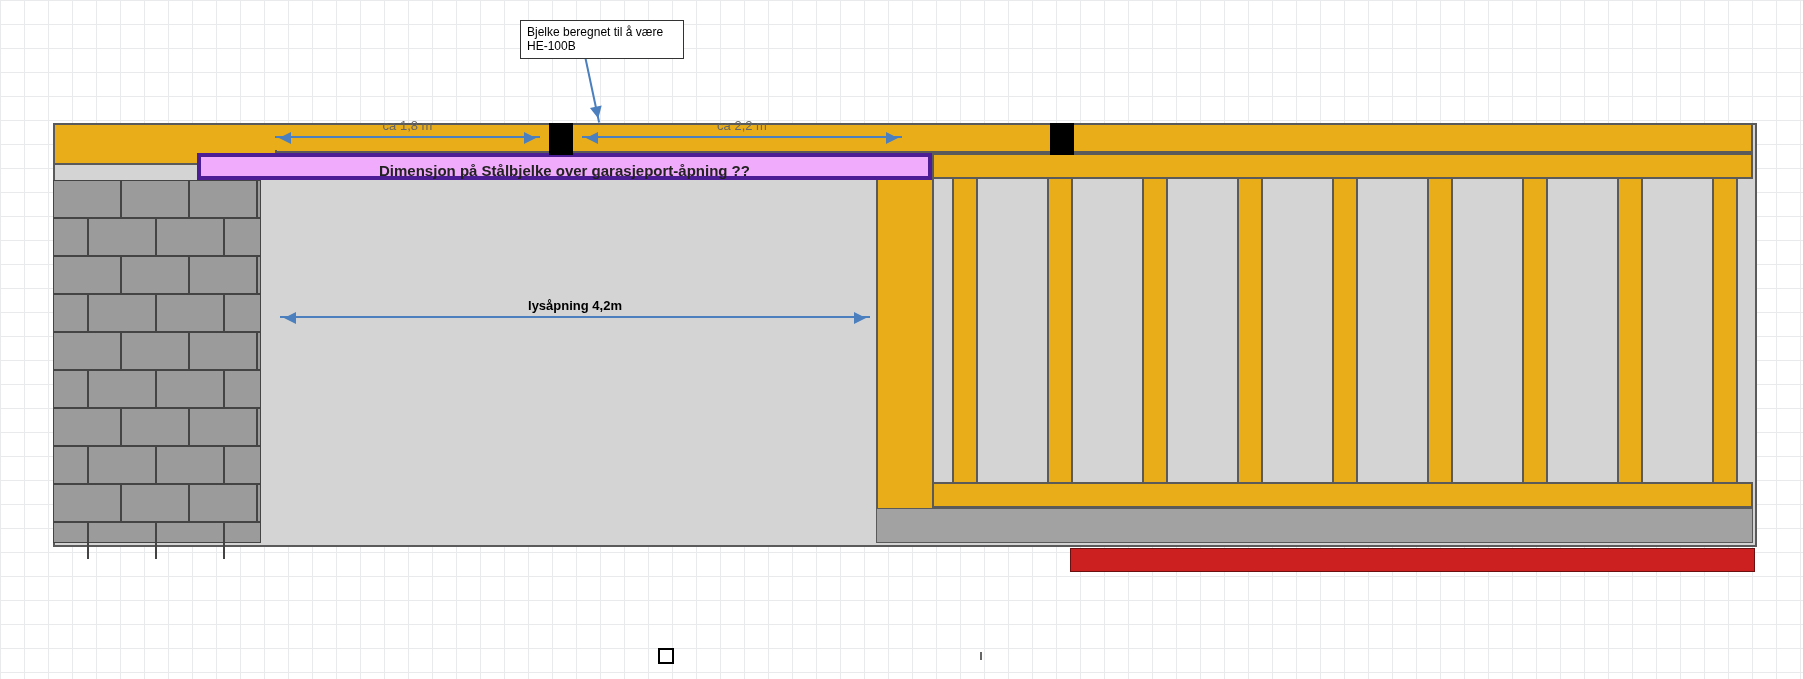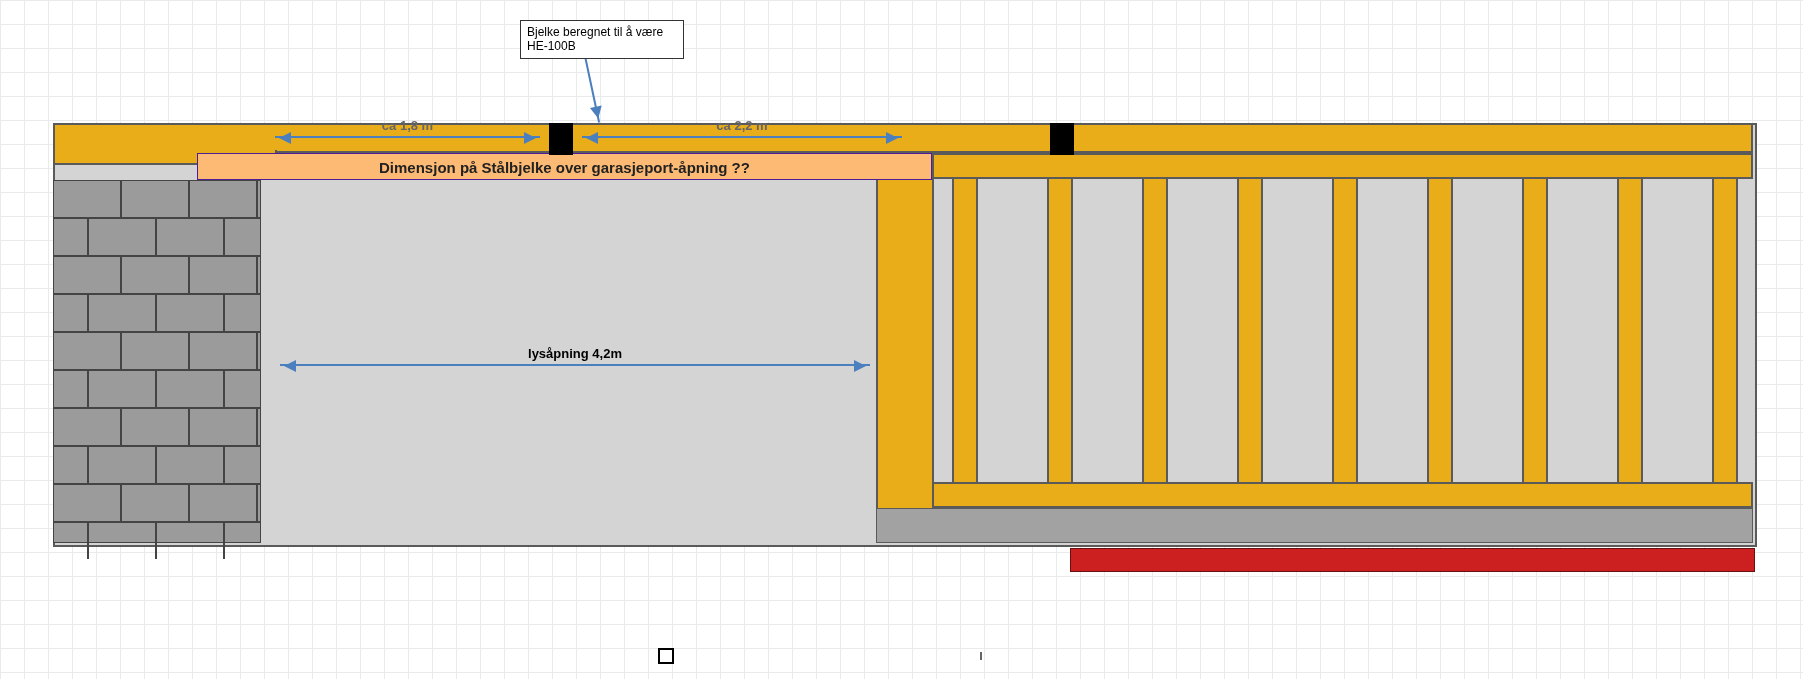--- a/index.html
+++ b/index.html
@@ -59,22 +59,22 @@
     border: 2px solid #000;
     z-index: 5;
   }
 
   .steel-beam {
     position: absolute;
     left: 197px;
     top: 153px;
     width: 735px;
     height: 27px;
-    background: #fdba74;
-    border: 1px solid #4c1d95;
+    background: #f0abfc;
+    border: 4px solid #4c1d95;
     box-sizing: border-box;
     text-align: center;
     font-weight: bold;
     font-size: 15px;
     line-height: 27px;
     color: #222;
     z-index: 3;
   }
 
   .brick-wall {
@@ -185,30 +185,30 @@
     height:0; position:relative;
   }
   .dimspan .line::before,
   .dimspan .line::after {
     content:"";
     position:absolute; top:-6px;
     border: 6px solid transparent;
   }
   .dimspan .line::before { left:-2px;  border-right: 12px solid #4b7fbe; }
   .dimspan .line::after  { right:-2px; border-left: 12px solid #4b7fbe; }
-  .dimspan .lbl { position:absolute; left:0; right:0; top:-18px; color:#666; font-weight:bold; }
+  .dimspan .lbl { position:absolute; left:0; right:0; top:-18px; color:#666; font-weight:normal; }
 
   .lys-dim {
     position:absolute;
     left: 280px;
     top: 298px;
     width: 590px;
     z-index:7;
   }
-  .lys-dim .lbl2 { text-align:center; font-size:13px; font-weight:bold; color:#000; margin-bottom:3px;margin-top:48px; }
+  .lys-dim .lbl2 { text-align:center; font-size:13px; font-weight:bold; color:#000; margin-bottom:3px; }
   .lys-dim .line {
     border-top: 2px solid #4b7fbe; position:relative; height:0;
   }
   .lys-dim .line::before,
   .lys-dim .line::after {
     content:""; position:absolute; top:-6px; border:6px solid transparent;
   }
   .lys-dim .line::before { left:-2px;  border-right:12px solid #4b7fbe; }
   .lys-dim .line::after  { right:-2px; border-left:12px solid #4b7fbe; }
 

